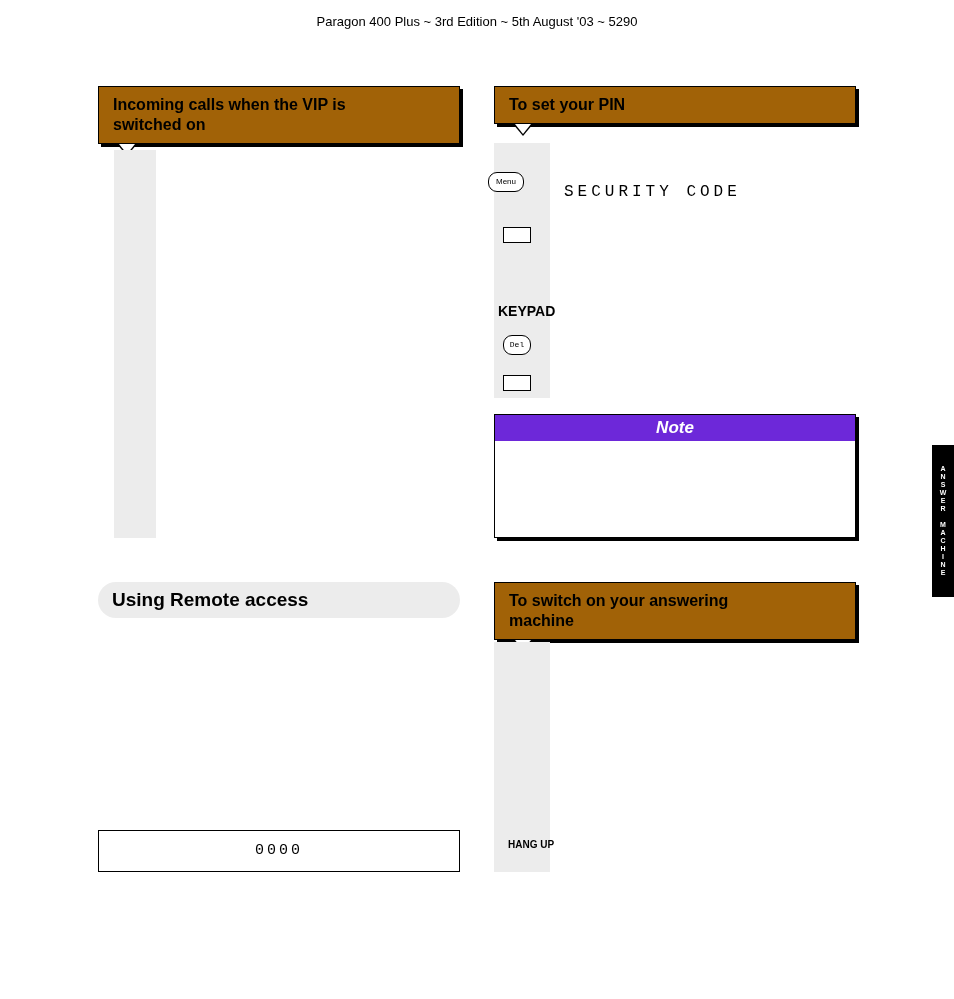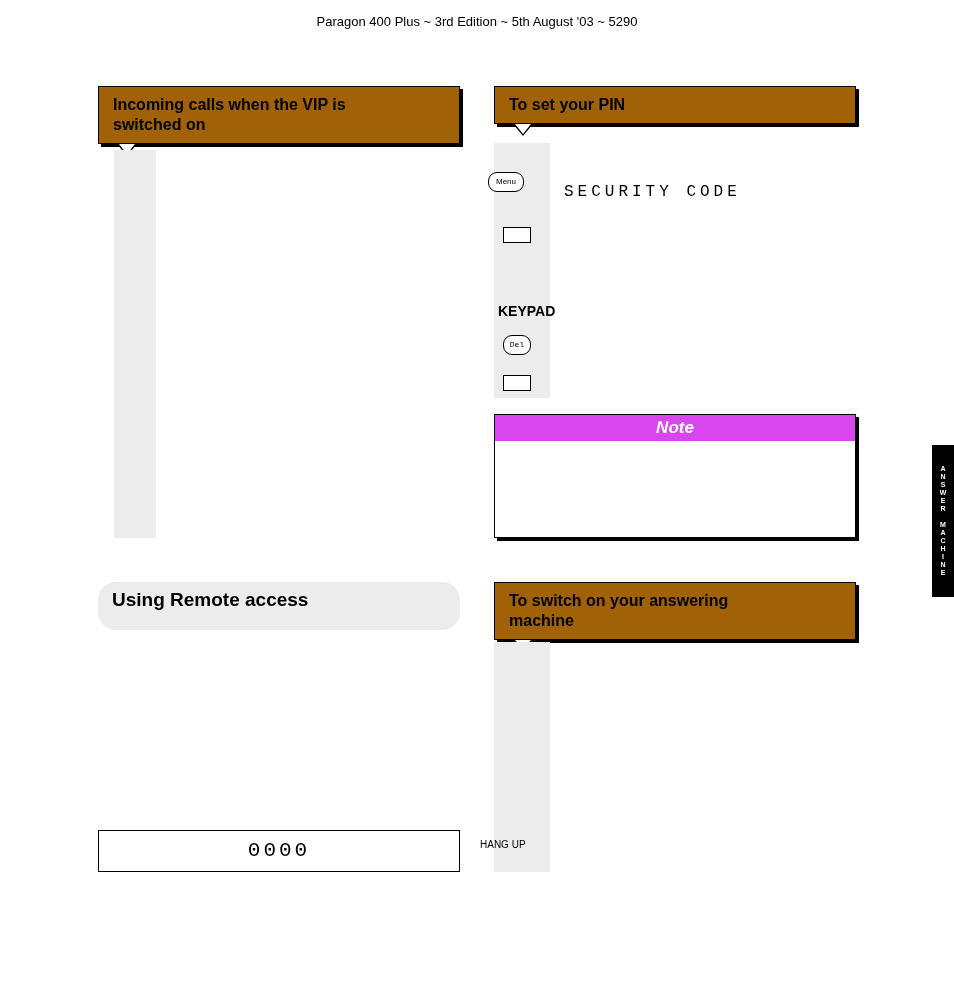--- a/index.html
+++ b/index.html
@@ -73,42 +73,42 @@
     height: 388px;
     background: #ececec;
   }
 
   
   .section-pill {
     position: absolute;
     left: 98px;
     top: 582px;
     width: 362px;
-    height: 48px;
+    height: 36px;
     background: #ececec;
     border-radius: 18px;
     font-size: 19px;
     font-weight: bold;
     line-height: 36px;
     padding-left: 14px;
     box-sizing: border-box;
   }
 
   
   .display-box {
     position: absolute;
     left: 98px;
     top: 830px;
     width: 362px;
     height: 42px;
     border: 1.5px solid #000;
     box-sizing: border-box;
     font-family: "Courier New", monospace;
     letter-spacing: 3px;
-    font-size: 21px;
+    font-size: 15px;
     text-align: center;
     line-height: 40px;
   }
 
   
   .right-box1 {
     left: 494px;
     top: 86px;
     width: 362px;
   }
@@ -199,21 +199,21 @@
     left: 494px;
     top: 414px;
     width: 362px;
     height: 124px;
     border: 1.5px solid #000;
     box-shadow: 3px 3px 0 #000;
     box-sizing: border-box;
     background: #fff;
   }
   .note-header {
-    background: #d946ef;
+    background: #6d28d9;
     color: #fff;
     font-size: 17px;
     font-weight: bold;
     text-align: center;
     height: 26px;
     line-height: 26px;
     font-style: italic;
   }
 
   
@@ -241,24 +241,24 @@
   }
 
   .right-box2 {
     left: 494px;
     top: 582px;
     width: 362px;
   }
 
   .hangup-label {
     position: absolute;
-    left: 480px;
+    left: 508px;
     top: 839px;
     font-size: 10px;
-    font-weight: normal;
+    font-weight: bold;
     font-family: Arial, sans-serif;
   }
 </style>
 </head>
 <body>
 
 <div class="page">
 
   <div class="top-header">Paragon 400 Plus ~ 3rd Edition ~ 5th August '03 ~ 5290</div>
 

